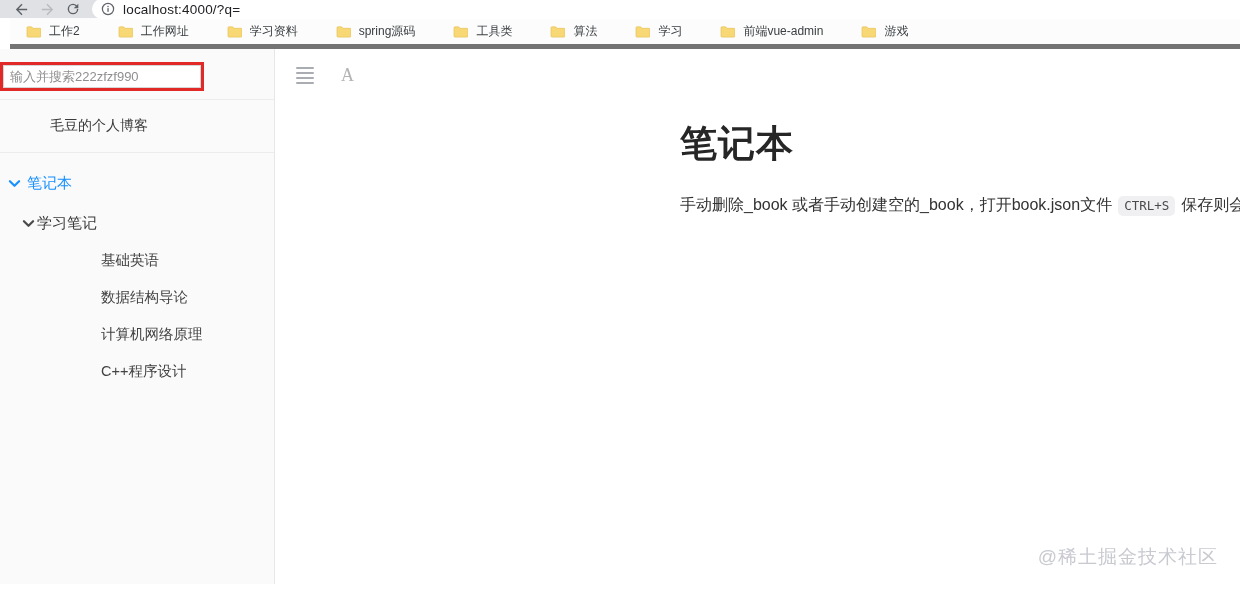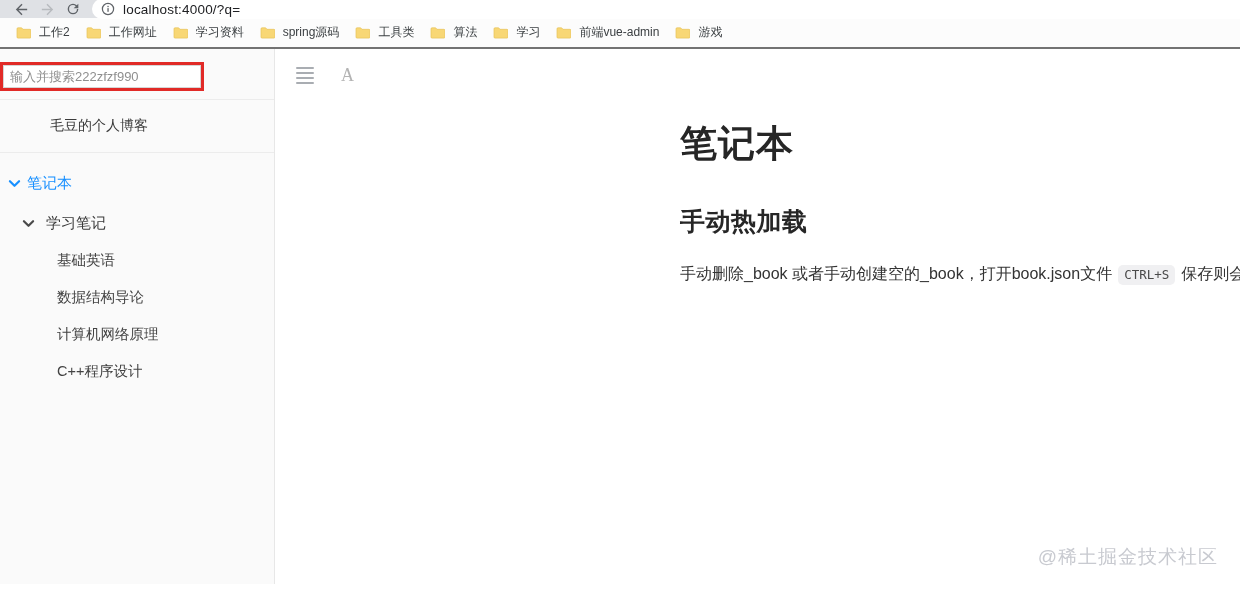--- a/index.html
+++ b/index.html
@@ -17,22 +17,22 @@
   .nav-btn { width:26px; height:20px; display:flex; align-items:center; justify-content:center; flex:0 0 auto; }
   .nav-btn svg { display:block; }
   .url-pill {
     flex:1; height:20px; margin-left:6px; margin-right:-12px;
     background:#fff; border-radius:10px;
     display:flex; align-items:center; padding-left:9px; gap:8px;
   }
   .url-text { font-size:13.5px; color:#202124; letter-spacing:.2px; }
 
   .bookmarks-bar {
-    height:31px; background:#fcfcfc; border-bottom:2px solid #737373;
-    display:flex; align-items:center; padding-left:16px; gap:16px;
+    height:31px; background:#fcfcfc; border-bottom:5px solid #737373;
+    display:flex; align-items:center; padding-left:16px; gap:38px;margin-left:10px;
   }
   .bookmark { display:flex; align-items:center; gap:8px; cursor:pointer; }
   .bookmark-label { font-size:12px; color:#3c4043; white-space:nowrap; }
 
   
   .content-row { display:flex; height:535px; }
 
   .sidebar {
     width:275px; flex:0 0 275px; background:#fafafa;
     border-right:1px solid #e7e7e7; position:relative;
@@ -49,24 +49,24 @@
   }
   .site-title-zone { height:53px; border-bottom:1px solid #ececec; display:flex; align-items:center; padding-left:50px;text-align:center; }
   .site-title { font-size:14px; color:#3a3a3a; }
 
   .tree { padding-top:21px; }
   .tree-root {
     display:flex; align-items:center; gap:6px; padding-left:8px;
     font-size:15px; color:#1890ff; cursor:pointer;
   }
   .tree-group {
-    display:flex; align-items:center; gap:11px; padding-left:22px; margin-top:21px;
+    display:flex; align-items:center; gap:2px; padding-left:22px; margin-top:21px;
     font-size:15px; color:#3a3a3a; cursor:pointer;
   }
-  .tree-items { list-style:none; margin-top:9px; }
+  .tree-items { list-style:none; margin-top:9px;margin-left:44px; }
   .tree-items li {
     padding-left:57px; height:37px; line-height:37px;
     font-size:14.5px; color:#424242; cursor:pointer; white-space:nowrap;
   }
   .chev { flex:0 0 auto; }
 
   .main { flex:1; background:#fff; position:relative; overflow:hidden; }
   .main-toolbar { position:absolute; top:17px; left:21px; display:flex; align-items:center; gap:27px; }
   .hamburger { width:18px; display:flex; flex-direction:column; gap:3px; cursor:pointer; }
   .hamburger span { display:block; height:2px; background:#a9adb2; border-radius:1px; }
@@ -218,20 +218,19 @@
         <span></span>
           <span></span>
           <span></span>
           <span></span>
       </div>
       <div class="font-btn">A</div>
     </div>
 
     <div class="page">
       <h1 class="page-title">笔记本</h1>
-      <h2 class="section-title">手动热加载</h2>
       <p class="para"><span>手动删除_book 或者手动创建空的_book，打开book.json文件</span><span class="kbd-chip">CTRL+S</span><span>保存则会加载</span></p>
     </div>
 
     <div class="watermark">@稀土掘金技术社区</div>
   </div>
 
 </div>
 
 </body></html>

